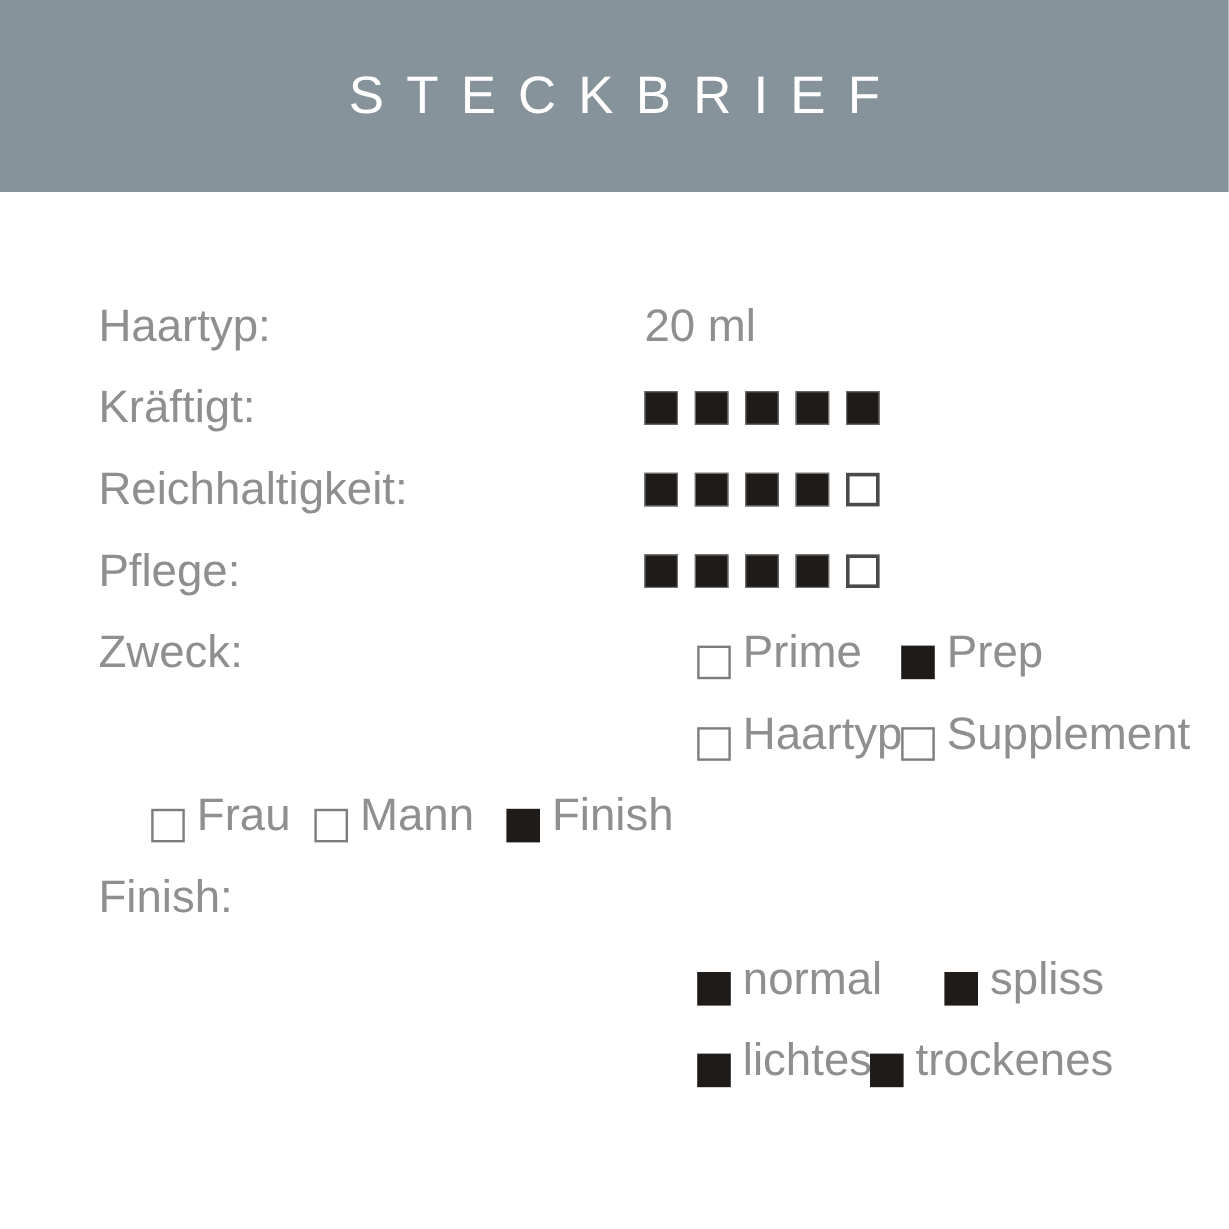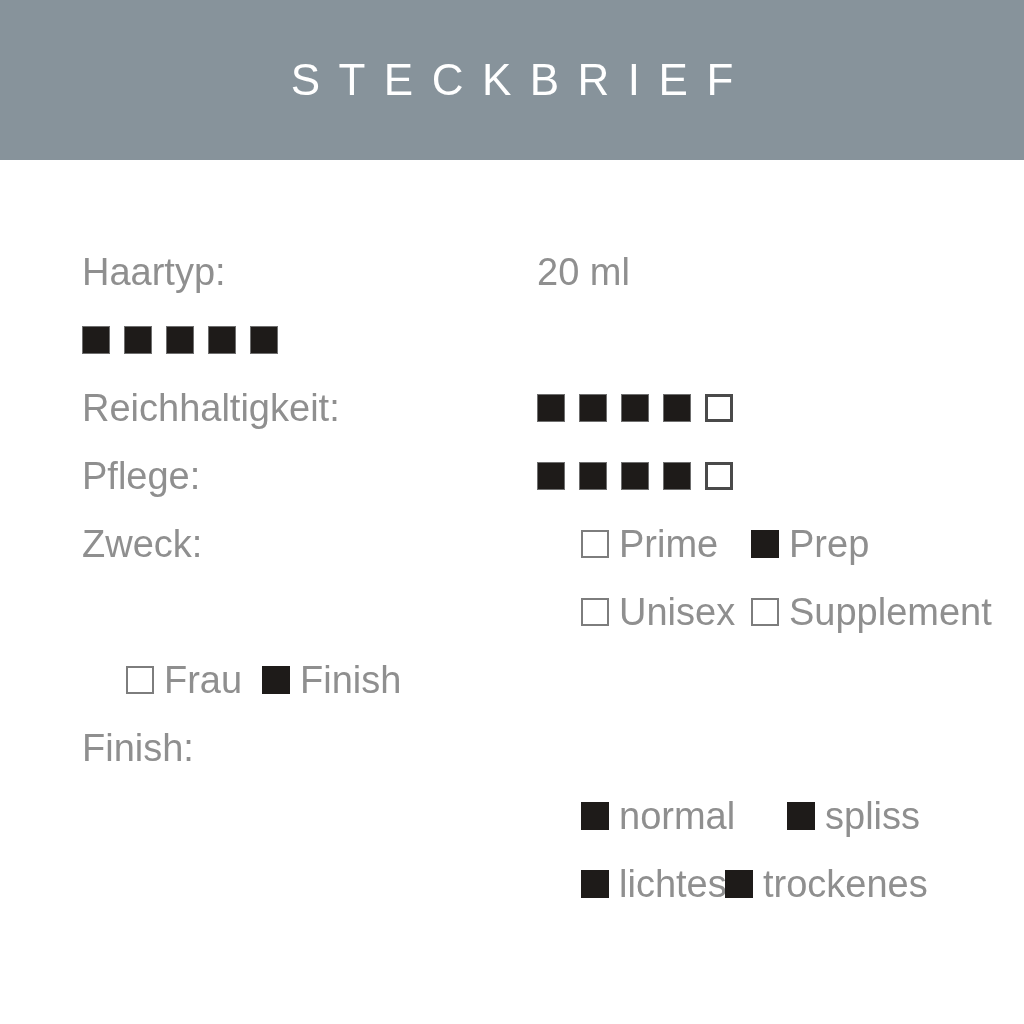--- a/index.html
+++ b/index.html
@@ -65,21 +65,21 @@
   .sq.filled{
     background:var(--square-fill);
     border:1px solid #6F6F6F;
   }
   .sq.empty{
     background:#FFFFFF;
     border:3px solid var(--rating-empty-border);
   }
   .opt{
     display:flex;
-    align-items:center;
+    align-items:flex-end;
     box-sizing:border-box;
     padding-left:44px;
   }
   .opt .box{
     width:28px;height:28px;
     box-sizing:border-box;
     flex:0 0 28px;
     margin-right:10px;
   }
   .box.checked{background:var(--square-fill);}
@@ -99,20 +99,21 @@
 </header>
 
 <main class="content" id="rows-container">
     <div class="row">
       <div class="label">Haartyp:</div>
       <div class="value">
         <span class="value-text">20 ml</span>
       </div>
     </div>
     <div class="row">
+      <div class="label">Kräftigt:</div>
       <div class="value">
         <span class="sq filled"></span>
         <span class="sq filled"></span>
         <span class="sq filled"></span>
         <span class="sq filled"></span>
         <span class="sq filled"></span>
       </div>
     </div>
     <div class="row">
       <div class="label">Reichhaltigkeit:</div>
@@ -145,33 +146,37 @@
           <span class="box checked"></span>
           <span class="opt-label">Prep</span>
         </span>
       </div>
     </div>
     <div class="row">
       <div class="label"></div>
       <div class="value">
         <span class="opt" style="width: 170px;">
           <span class="box unchecked"></span>
-          <span class="opt-label">Unisex</span>
+          <span class="opt-label">Haartyp</span>
         </span>
         <span class="opt">
           <span class="box unchecked"></span>
           <span class="opt-label">Supplement</span>
         </span>
       </div>
     </div>
     <div class="row">
       <div class="value">
         <span class="opt" style="width: 136px;">
           <span class="box unchecked"></span>
           <span class="opt-label">Frau</span>
+        </span>
+        <span class="opt" style="width: 160px;">
+          <span class="box unchecked"></span>
+          <span class="opt-label">Mann</span>
         </span>
         <span class="opt">
           <span class="box checked"></span>
           <span class="opt-label">Finish</span>
         </span>
       </div>
     </div>
     <div class="row">
       <div class="label">Finish:</div>
     </div>

